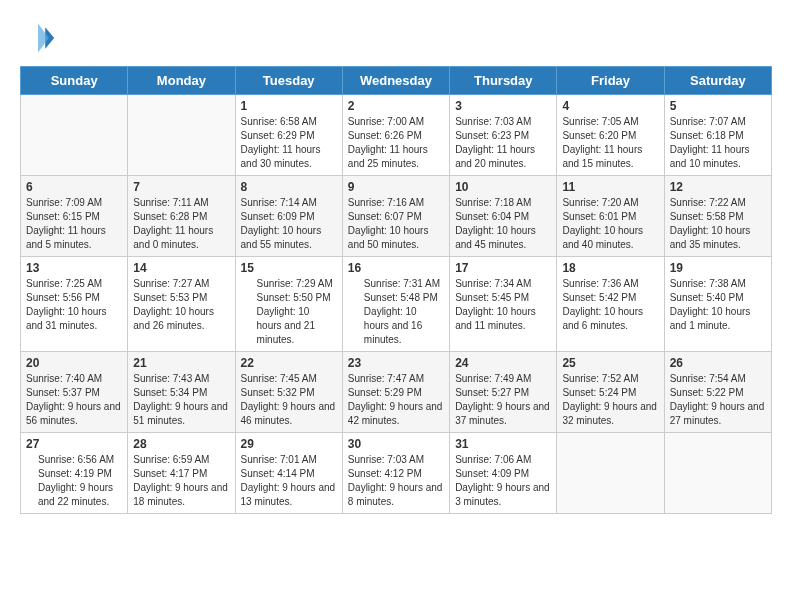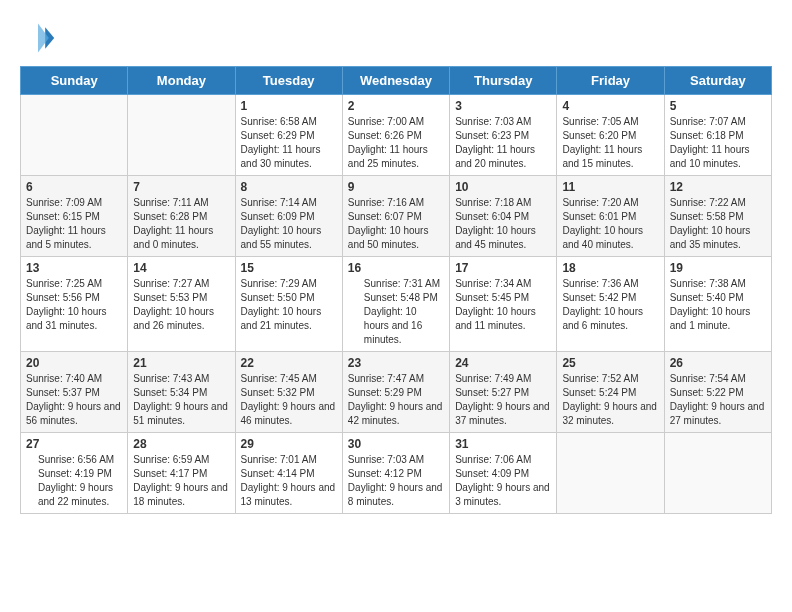--- a/index.html
+++ b/index.html
@@ -204,21 +204,21 @@
 Daylight: 10 hours and 31 minutes.</div>
         </td>
         <td>
           <div class="day-num">14</div>
           <div class="day-detail" style="white-space: pre-line;">Sunrise: 7:27 AM
 Sunset: 5:53 PM
 Daylight: 10 hours and 26 minutes.</div>
         </td>
         <td>
           <div class="day-num">15</div>
-          <div class="day-detail" style="white-space: pre-line;">Sunrise: 7:29 AM
+          <div class="day-detail" style="white-space: pre-line; margin-left: 16px;">Sunrise: 7:29 AM
 Sunset: 5:50 PM
 Daylight: 10 hours and 21 minutes.</div>
         </td>
         <td>
           <div class="day-num">16</div>
           <div class="day-detail" style="white-space: pre-line; margin-left: 16px;">Sunrise: 7:31 AM
 Sunset: 5:48 PM
 Daylight: 10 hours and 16 minutes.</div>
         </td>
         <td>

